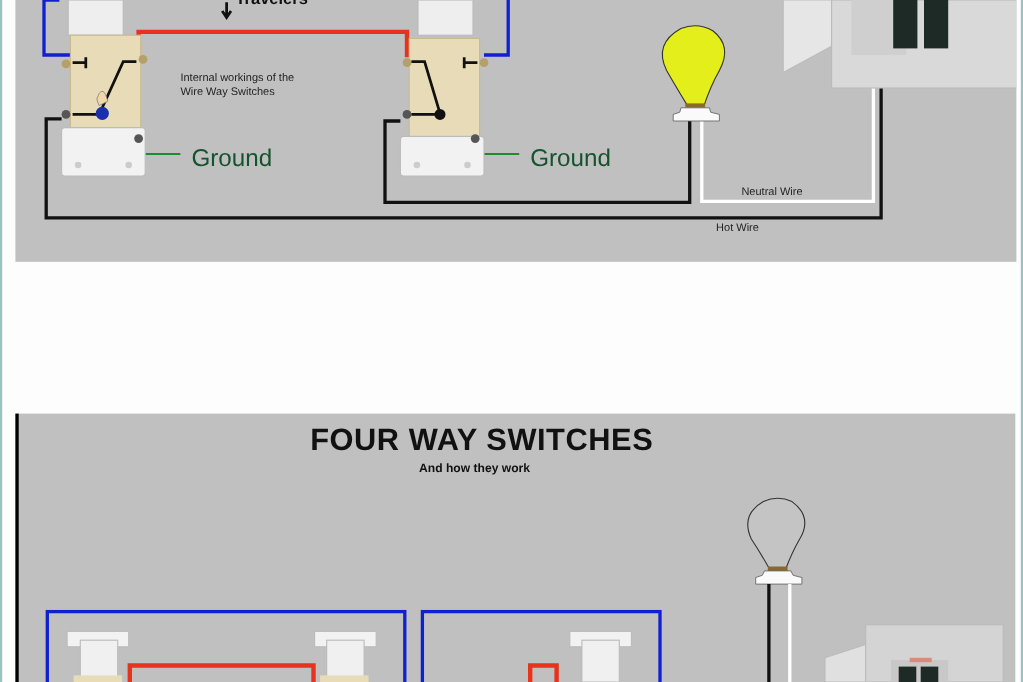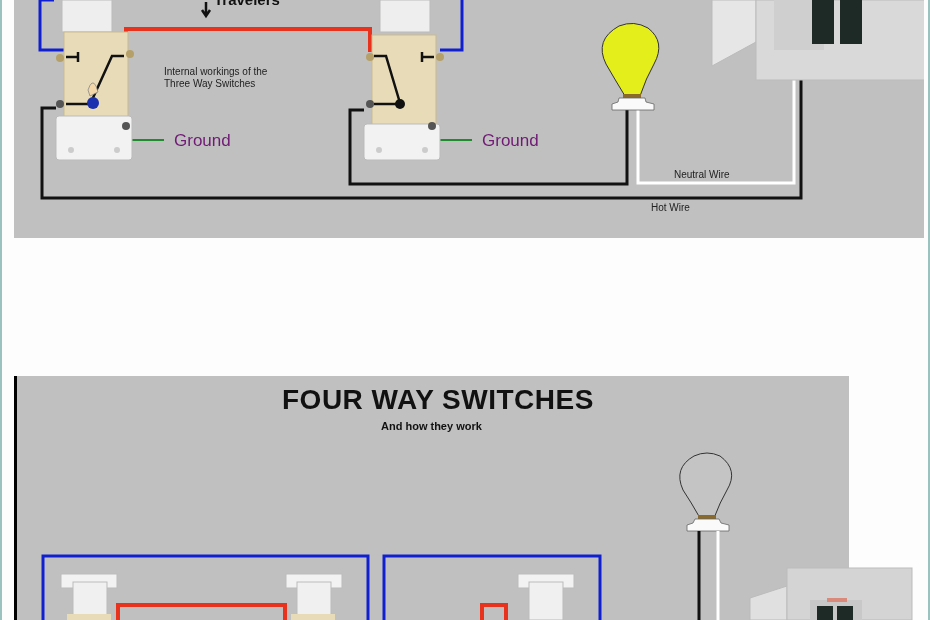--- a/index.html
+++ b/index.html
@@ -2,25 +2,25 @@
 <html><head>
 <meta charset="utf-8">
 <style>
   html, body { margin:0; padding:0; }
   body { width:930px; height:620px; background:#fdfdfd; position:relative; overflow:hidden;
          font-family:"Liberation Sans", sans-serif; }
   .frame-left { position:absolute; left:0; top:0; width:2px; height:620px; background:#9cc2c0; }
   .frame-right { position:absolute; right:0; top:0; width:2px; height:620px; background:#9cc2c0; }
   .panel { position:absolute; background:#c0c0c0; }
   #panel-top { left:14px; top:0; width:910px; height:238px; }
-  #panel-bottom { left:14px; top:376px; width:835px; height:244px; border-left:3px solid #000; box-sizing:border-box; }
+  #panel-bottom { left:14px; top:376px; width:909px; height:244px; border-left:3px solid #000; box-sizing:border-box; }
   svg { position:absolute; left:0; top:0; }
   .label { position:absolute; white-space:nowrap; }
   .lbl-small { font-size:10px; color:#222; line-height:12px; }
-  .lbl-ground { font-size:17px; color:#701a75; }
+  .lbl-ground { font-size:22px; color:#14532d; }
   .lbl-wire { font-size:10px; color:#222; }
   .lbl-travelers { font-size:15px; font-weight:bold; color:#111; }
   .title { font-size:28px; font-weight:bold; color:#111; letter-spacing:0.5px; }
   .subtitle { font-size:11px; font-weight:bold; color:#111; }
 </style>
 </head>
 <body>
 
 <div class="frame-left"></div>
 <div class="frame-right"></div>
@@ -88,21 +88,21 @@
       <rect x="742" y="0" width="170" height="80" fill="#d9d9d9" stroke="#bbb"></rect>
       <rect x="760" y="0" width="50" height="50" fill="#cfcfcf"></rect>
       <rect x="798" y="0" width="22" height="44" fill="#1e2a26"></rect>
       <rect x="826" y="0" width="22" height="44" fill="#1e2a26"></rect>
     </g>
   </svg>
 
   <span class="label lbl-travelers" style="left:200px; top:-9px;">Travelers</span>
   <div class="label lbl-small" style="left:150px; top:66px;">
     <div>Internal workings of  the</div>
-    <div>Three Way Switches</div>
+    <div>Wire Way Switches</div>
   </div>
   <span class="label lbl-ground" style="left:160px; top:131px;">Ground</span>
   <span class="label lbl-ground" style="left:468px; top:131px;">Ground</span>
   <span class="label lbl-wire" style="left:660px; top:169px;">Neutral Wire</span>
   <span class="label lbl-wire" style="left:637px; top:202px;">Hot Wire</span>
 </div>
 
 <div class="panel" id="panel-bottom">
   <svg width="906" height="244" viewBox="0 0 906 244">
 

